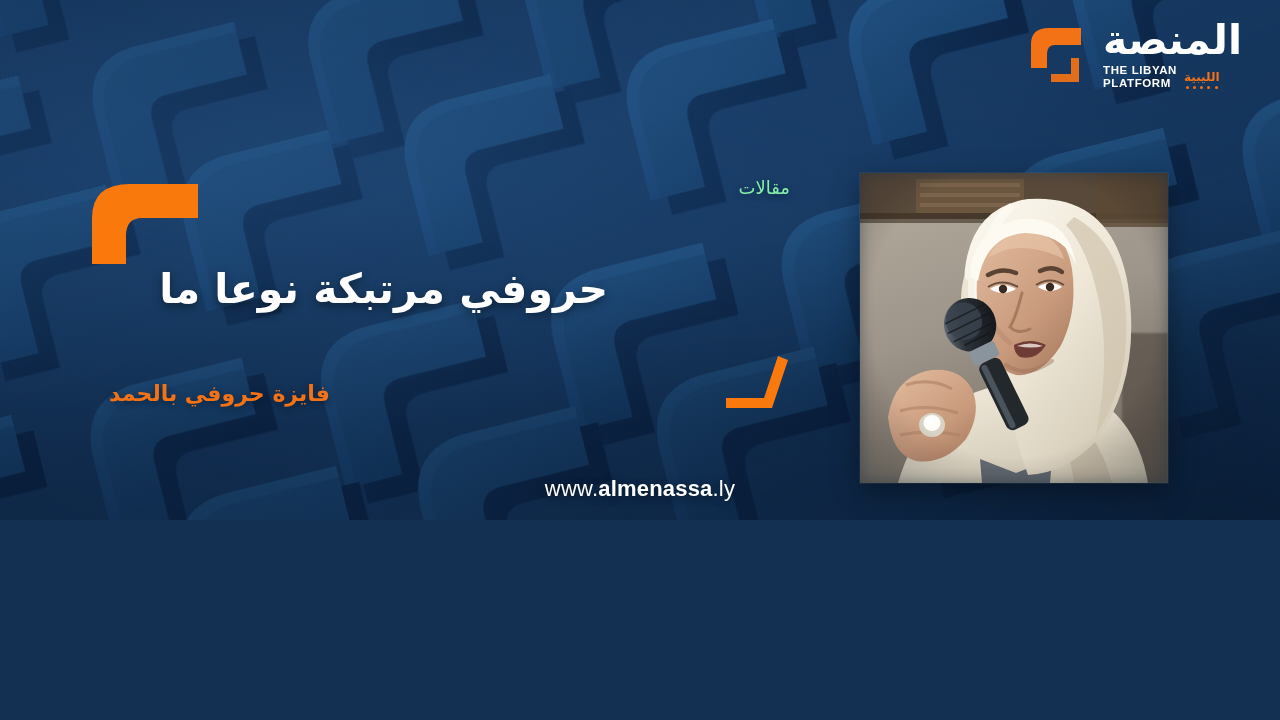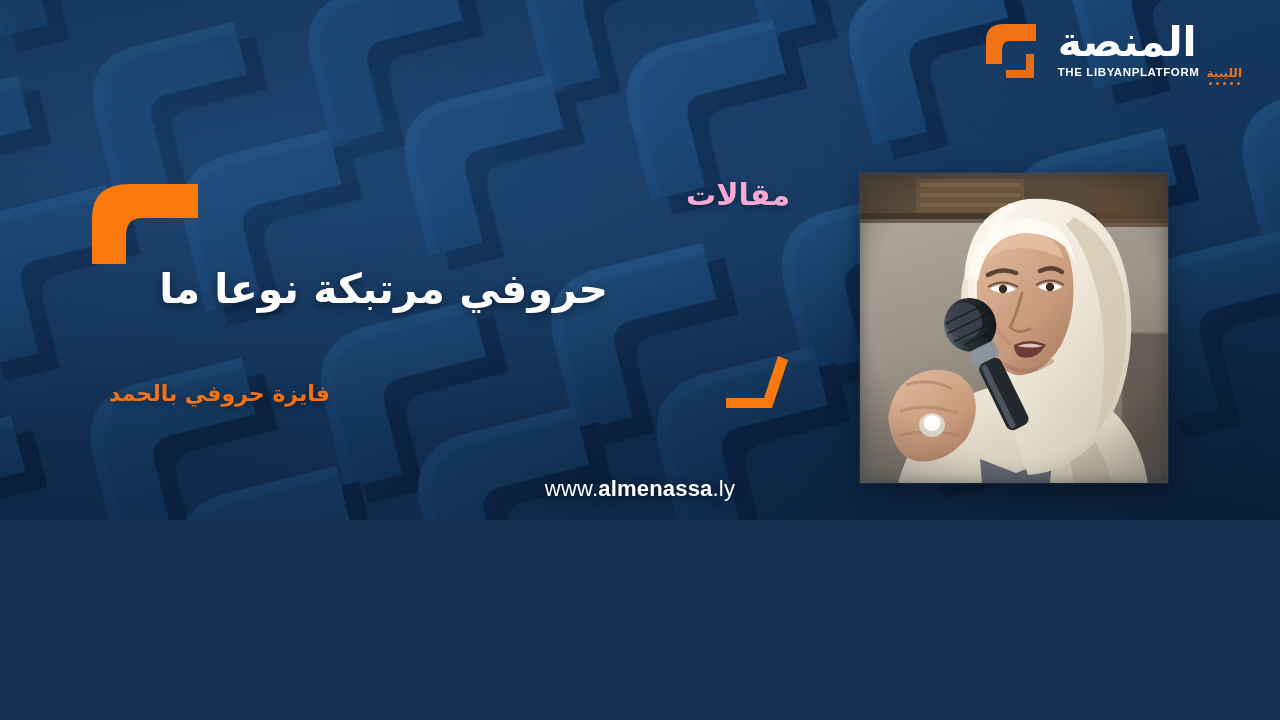--- a/index.html
+++ b/index.html
@@ -59,21 +59,21 @@
   .logo-ar-sub{
     font-size:12px;font-weight:700;color:#f47216;line-height:1;
     position:relative;
   }
   .logo-ar-sub .dotrow{
     position:absolute;left:2px;right:2px;bottom:-6px;height:3px;
     display:flex;justify-content:space-between;
   }
   .logo-ar-sub .dotrow i{display:block;width:3px;height:3px;background:#f47216;border-radius:50%;}
   .logo-en{
-    display:flex;flex-direction:row;align-items:flex-start;
+    display:flex;flex-direction:column;align-items:flex-start;
     direction:ltr;color:#ffffff;font-weight:700;
     font-size:11.5px;letter-spacing:.6px;line-height:1.15;
     font-family:"Liberation Sans",sans-serif;
   }
   .logo-mark{width:68px;height:62px;position:relative;flex:none;}
 
   
   .decor-big{position:absolute;left:90px;top:182px;width:110px;height:82px;}
   .decor-small{position:absolute;left:724px;top:354px;width:66px;height:56px;}
 
@@ -87,21 +87,21 @@
   .photo svg{display:block;width:100%;height:100%;}
   .photo-soft{
     position:absolute;inset:0;
     box-shadow:inset 0 0 14px rgba(30,45,60,.45);
     pointer-events:none;
   }
 
   
   .kicker{
     position:absolute;right:490px;top:177px;
-    color:#f9a8d4;font-size:30px;font-weight:700;
+    color:#86efac;font-size:18px;font-weight:400;
     text-shadow:0 2px 6px rgba(0,0,0,.35);
     direction:rtl;
   }
   .headline{
     position:absolute;right:672px;top:265px;
     color:#ffffff;font-size:41px;font-weight:700;
     letter-spacing:0px;direction:rtl;white-space:nowrap;
     text-shadow:0 3px 10px rgba(0,0,0,.45);
   }
   .byline{

